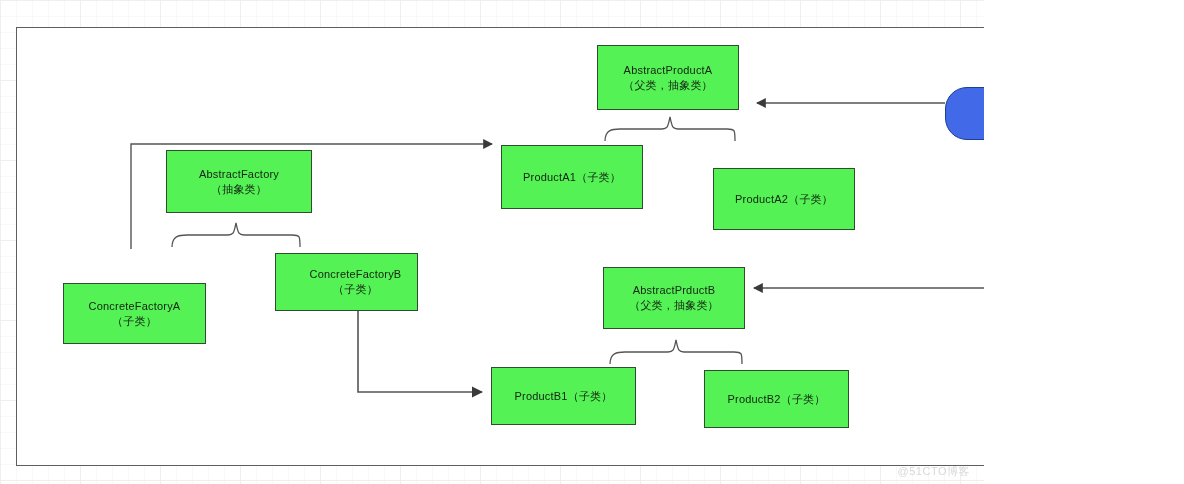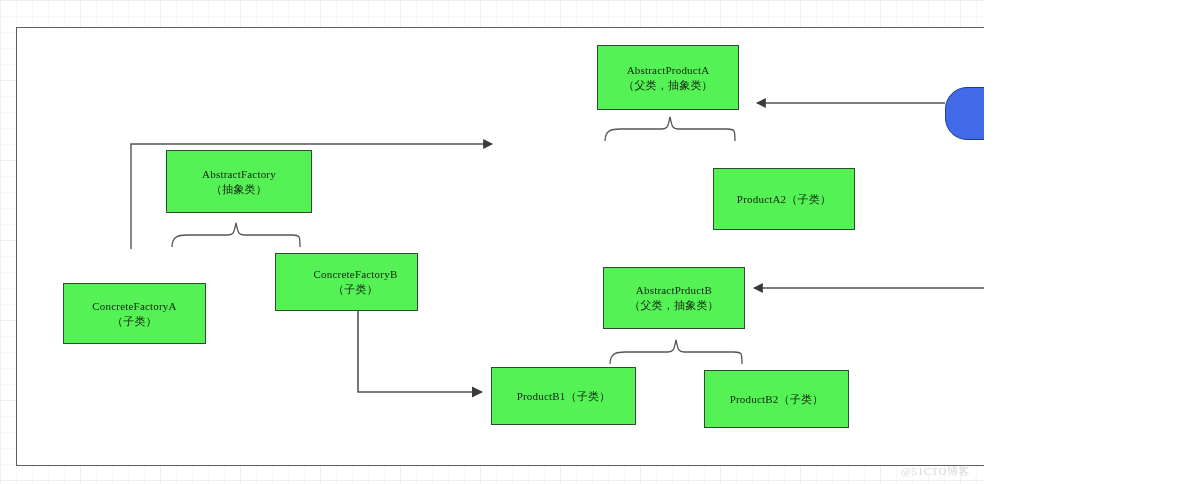--- a/index.html
+++ b/index.html
@@ -5,21 +5,21 @@
   html, body {
     margin: 0;
     padding: 0;
     background: #ffffff;
   }
   #canvas {
     position: relative;
     width: 984px;
     height: 484px;
     overflow: hidden;
-    font-family: Liberation Serif, serif;
+    font-family: Liberation Sans, sans-serif;
     background-color: #ffffff;
     background-image:
       linear-gradient(to right, #f2eeee 1px, transparent 1px),
       linear-gradient(to bottom, #f2eeee 1px, transparent 1px),
       linear-gradient(to right, #faf7f7 1px, transparent 1px),
       linear-gradient(to bottom, #faf7f7 1px, transparent 1px);
     background-size: 80px 80px, 80px 80px, 16px 16px, 16px 16px;
     background-position: 0 0, 0 0, 0 0, 0 0;
   }
   
@@ -112,20 +112,23 @@
   <div class="node" style="left:597px; top:45px; width:142px; height:65px;">
     <div>AbstractProductA</div>
     <div class="l2">（父类，抽象类）</div>
   </div>
 
   <div class="node" style="left:166px; top:150px; width:146px; height:63px;">
     <div>AbstractFactory</div>
     <div class="l2">（抽象类）</div>
   </div>
 
+  <div class="node" style="left:501px; top:145px; width:142px; height:64px;">
+    <div>ProductA1（子类）</div>
+  </div>
 
   <div class="node" style="left:713px; top:147px; width:142px; height:62px;margin-top:21px;">
     <div>ProductA2（子类）</div>
   </div>
 
   <div class="node" style="left:63px; top:259px; width:143px; height:61px;margin-top:24px;">
     <div>ConcreteFactoryA</div>
     <div class="l2">（子类）</div>
   </div>
 

